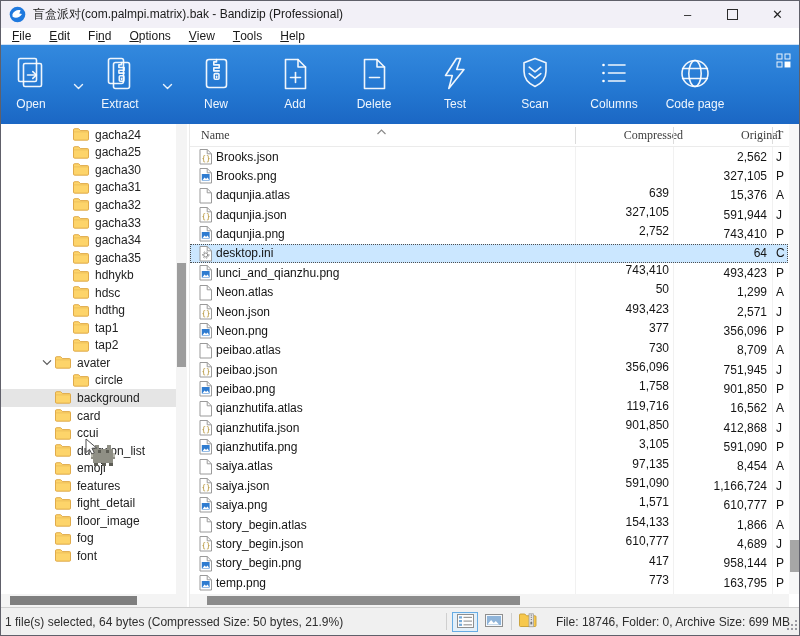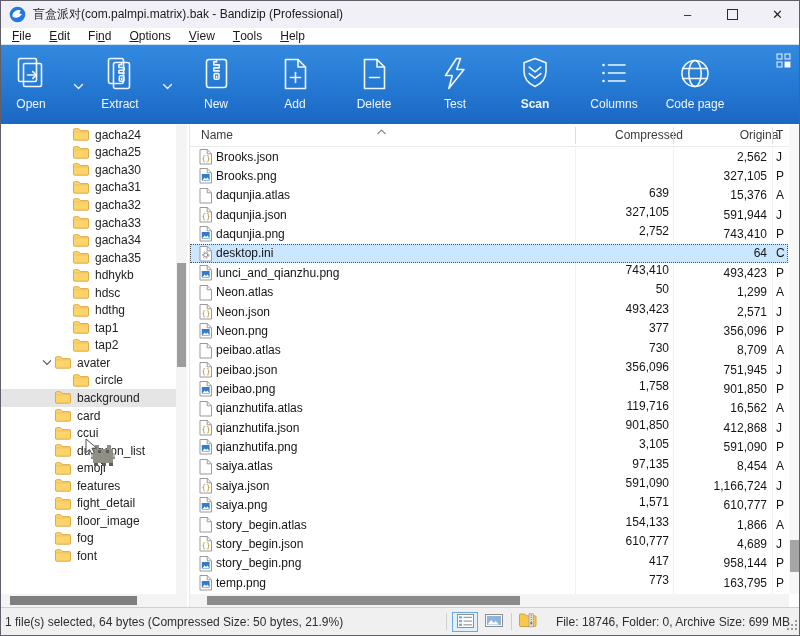--- a/index.html
+++ b/index.html
@@ -41,21 +41,21 @@
   .sspacer{flex:none;height:1px;}
   .schev{width:17px;flex:none;display:flex;justify-content:center;align-items:center;}
   .sicon{flex:none;margin-right:6px;display:flex;}
   .sb-vscroll{position:absolute;left:176px;top:0;width:11px;bottom:13px;background:#f4f4f4;}
   .sb-vscroll .thumb{position:absolute;left:1px;right:1px;top:139px;height:104px;background:#9d9d9d;}
   .sb-hscroll{position:absolute;left:0;bottom:0;height:13px;width:187px;background:#f4f4f4;}
   .sb-hscroll .thumb{position:absolute;top:2px;height:9px;left:10px;width:127px;background:#7f7f7f;}
   .splitter{position:absolute;left:187px;top:0;bottom:0;width:3px;background:#fff;border-right:1px solid #eaeaea;box-sizing:border-box;}
 
   .filelist{position:absolute;left:190px;top:0;right:0;bottom:0;overflow:hidden;}
-  .lheader{position:absolute;left:0;top:0;right:0;height:23px;font-size:12px;color:#3c3c3c;border-bottom:1px solid #ebebeb;box-sizing:border-box;}
+  .lheader{position:absolute;left:0;top:0;right:0;height:23px;font-size:12px;color:#3c3c3c;border-bottom:1px solid #ebebeb;box-sizing:border-box;font-family:Liberation Serif, serif;}
   .hcell{position:absolute;top:4px;white-space:nowrap;}
   .hsep{position:absolute;top:3px;height:17px;width:1px;background:#dcdcdc;}
   .sortcaret{position:absolute;left:186px;top:0px;}
   .colrule{position:absolute;top:23px;bottom:13px;width:1px;background:#f1f1f1;}
   .rows{position:absolute;left:0;top:23px;right:12px;overflow:hidden;}
   .frow{position:relative;height:19.36px;font-size:12px;color:#141414;}
   .frow .ficon{position:absolute;left:9px;top:2px;}
   .frow .fname{position:absolute;left:26px;top:50%;transform:translateY(-50%);white-space:nowrap;}
   .frow .fcomp{position:absolute;right:119px;top:50%;transform:translateY(-50%);margin-top:36px;}
   .frow .forig{position:absolute;right:21px;top:50%;transform:translateY(-50%);text-align:center;}
@@ -182,21 +182,21 @@
       <span class="tlabel">Delete</span>
     </div>
     <div class="tbtn" style="left: 455px;">
       <span class="ticon"><svg width="38" height="38" viewBox="0 0 38 38">
           <g stroke="#ffffff" stroke-opacity="0.93" fill="none" stroke-width="1.6" stroke-linecap="round" stroke-linejoin="round">
             <path d="M20.5,3.5 L9.5,20.5 h6.8 L12.8,33.5 L28,14.5 h-7.3 L24.5,3.5 z"></path>
           </g>
         </svg></span>
       <span class="tlabel">Test</span>
     </div>
-    <div class="tbtn" style="left: 535px; font-weight: bold;">
+    <div class="tbtn" style="left: 535px;">
       <span class="ticon"><svg width="38" height="38" viewBox="0 0 38 38">
           <g stroke="#ffffff" stroke-opacity="0.93" fill="none" stroke-width="1.6" stroke-linecap="round" stroke-linejoin="round">
             <path d="M19,3.5 l11,4.3 v8.4 c0,7.8 -4.6,12.3 -11,15.3 c-6.4,-3 -11,-7.5 -11,-15.3 v-8.4 z"></path>
             <polyline points="13.2,12.2 19,16.8 24.8,12.2"></polyline>
             <polyline points="13.2,18.6 19,23.2 24.8,18.6"></polyline>
           </g>
         </svg></span>
       <span class="tlabel">Scan</span>
     </div>
     <div class="tbtn" style="left: 614px;">

